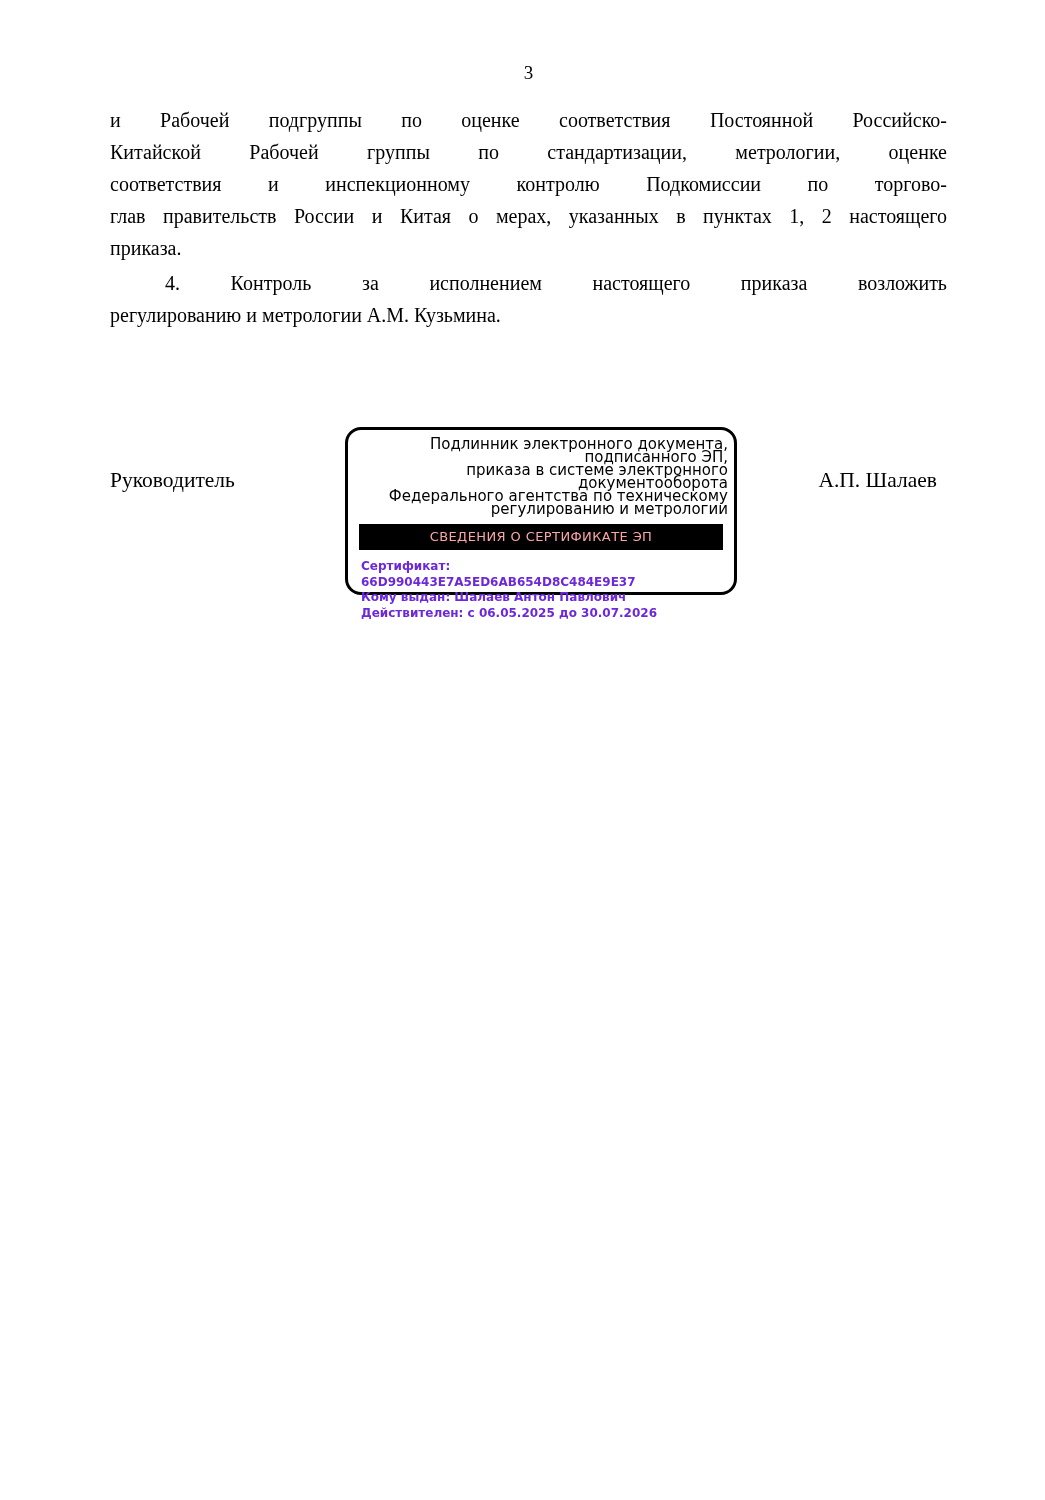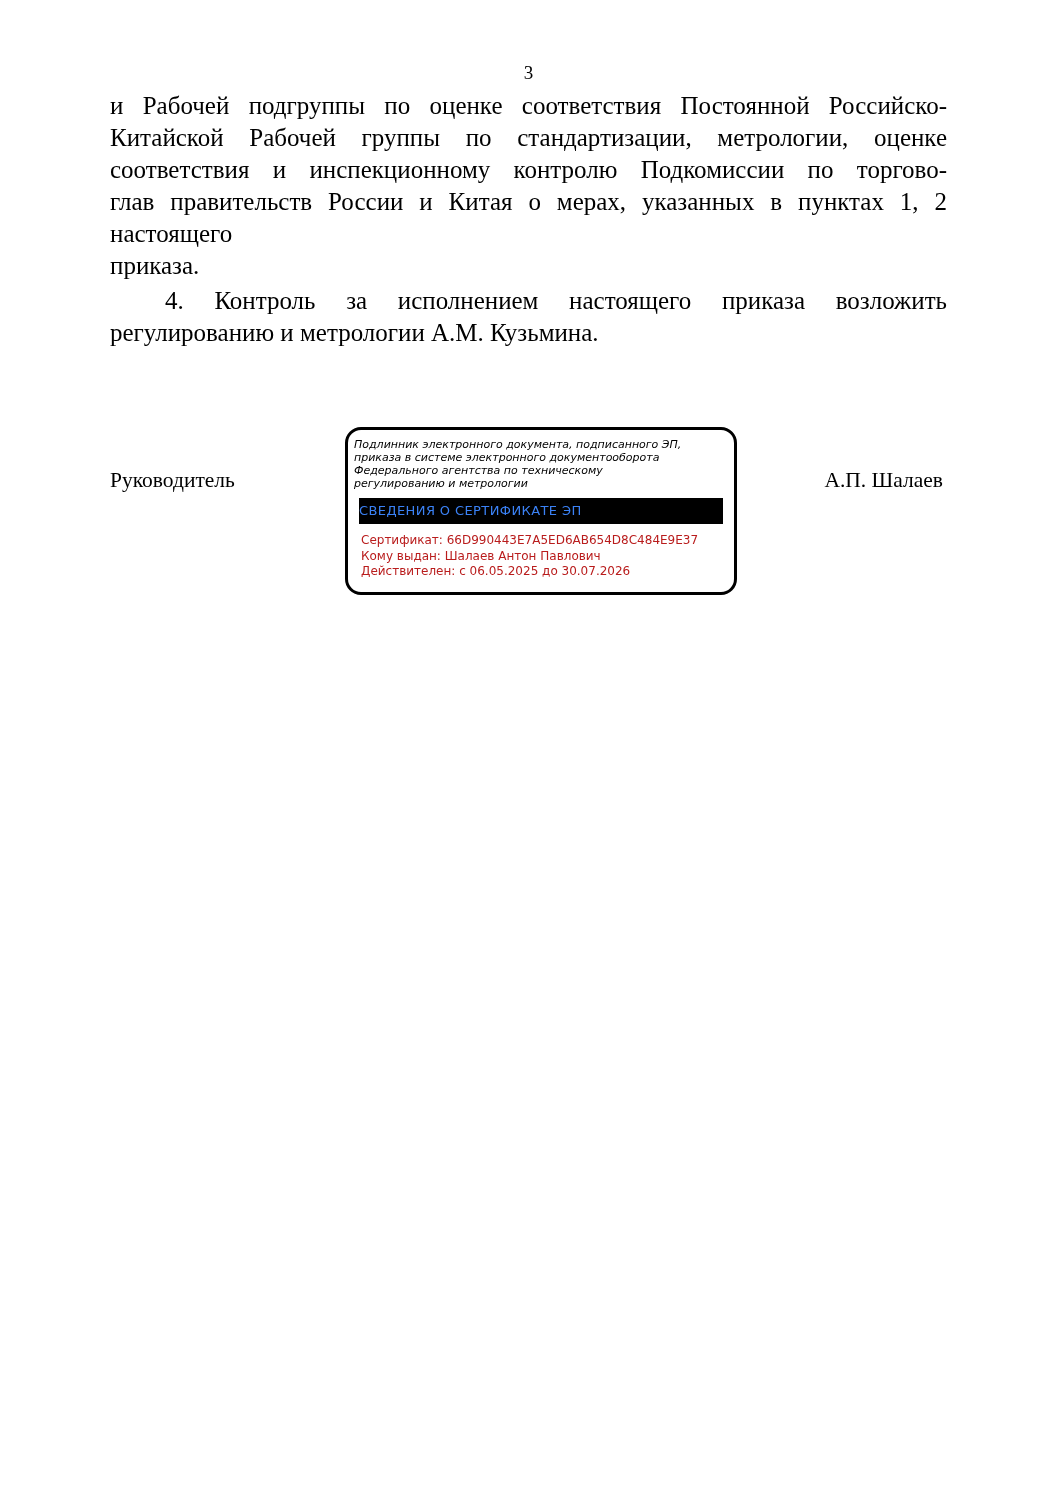--- a/index.html
+++ b/index.html
@@ -14,70 +14,71 @@
     overflow: hidden;
   }
   .page-number {
     position: absolute;
     top: 60px; left: 110px; width: 837px;
     text-align: center;
     font-size: 19px; line-height: 26px;
   }
   .body-text {
     position: absolute;
-    top: 90px; left: 110px; width: 837px;
-    font-size: 25px;
+    top: 104px; left: 110px; width: 837px;
+    font-size: 20px;
   }
   .line {
     line-height: 32px;
     text-align: justify;
     text-align-last: justify;
     white-space: normal;
   }
   .line.last { text-align-last: left; }
   .line.indent { text-indent: 55px; }
   .p2-start { margin-top: 3px; }
   .sig-label {
     position: absolute;
     top: 464px; left: 110px;
     font-size: 21.5px; line-height: 32px;
   }
   .sig-name {
     position: absolute;
-    top: 464px; right: 102px;
+    top: 464px; right: 108px;
     font-size: 21.5px; line-height: 32px;
   }
   .stamp {
     position: absolute;
     top: 427px; left: 345px;
     width: 392px; height: 168px;
     border: 3px solid #000000;
     border-radius: 16px;
     background: #ffffff;
     font-family: "DejaVu Sans", "Liberation Sans", sans-serif;
   }
   .stamp-header {
     margin: 8px 6px 0;
-    text-align: left;
-    font-size: 11px; line-height: 13px;
+    text-align: right;
+    font-size: 15px; line-height: 13px;
     color: #000000;
-    font-style: italic;
   }
   .stamp-bar {
     margin: 8px 11px 0 11px;
     height: 26px; line-height: 26px;
     background: #000000;
-    color: #3b82f6;
+    color: #fca5a5;
+    text-align: center;
     font-size: 13px;
     letter-spacing: 0.4px;
   }
   .stamp-info {
     margin: 9px 12px 0 13px;
     font-size: 12px; line-height: 15.5px;
-    color: #b91c1c;
+    color: #6d28d9;
+    font-weight: bold;
   }
 </style>
 </head>
 <body>
 
 <div class="page">
 
   <div class="page-number">3</div>
 
   <div class="body-text">

